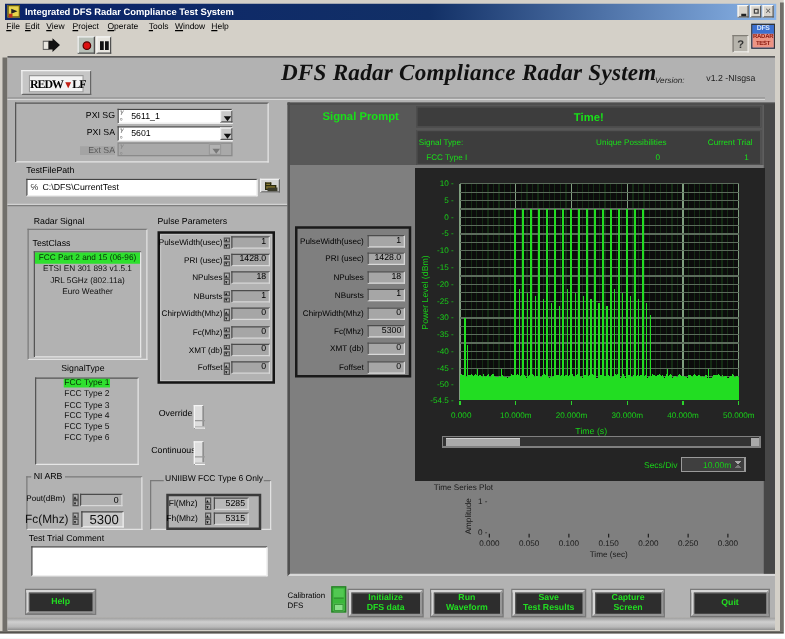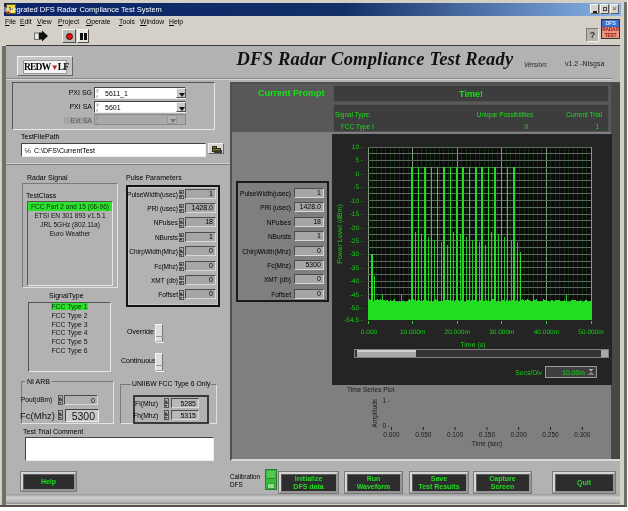--- a/index.html
+++ b/index.html
@@ -18,21 +18,21 @@
 <div class="abs" style="left:0;top:505px;width:628px;height:2px;background:#55534e"></div>
 <div class="abs" style="left:0;top:507px;width:628px;height:4px;background:#fff"></div>
 <div class="abs" style="left:627px;top:0;width:1px;height:511px;background:#fff"></div>
 <div class="abs" style="left:624px;top:2px;width:3px;height:503px;background:#716f6a"></div>
 
 <div class="abs" style="left:4px;top:3px;width:617px;height:13px;background:linear-gradient(to right,#0b246a 0%,#123066 55%,#8ab4e8 100%)"></div>
 <div class="abs" style="left:6px;top:4px;width:10px;height:10px;background:#e8d44c;border:1px solid #6a5e10">
     <div class="abs" style="left:2px;top:2px;width:0;height:0;border-top:2.5px solid transparent;border-bottom:2.5px solid transparent;border-left:5px solid #222"></div>
     <div class="abs" style="left:0px;top:6px;width:2.5px;height:2.5px;background:#c03020"></div>
   </div>
-<div class="abs" style="left:4px;top:4.5px;font-size:7.5px;font-weight:normal;color:#fff;letter-spacing:0px">Integrated DFS Radar Compliance Test System</div>
+<div class="abs" style="left:20px;top:4.5px;font-size:7.5px;font-weight:bold;color:#fff;letter-spacing:0px">Integrated DFS Radar Compliance Test System</div>
 <div class="abs" style="left:590px;top:4px;width:9px;height:10px;background:#d8d4cc;border:1px solid;border-color:#f8f8f6 #5a5a5a #5a5a5a #f8f8f6;font-size:0">
     <div class="abs" style="left:1.5px;top:6px;width:4px;height:1.5px;background:#222"></div>
   </div>
 <div class="abs" style="left:600px;top:4px;width:9px;height:10px;background:#d8d4cc;border:1px solid;border-color:#f8f8f6 #5a5a5a #5a5a5a #f8f8f6">
     <div class="abs" style="left:1.5px;top:1.5px;width:4.5px;height:4.5px;border:1px solid #444"></div>
   </div>
 <div class="abs" style="left:610px;top:4px;width:9px;height:10px;background:#d8d4cc;border:1px solid;border-color:#f8f8f6 #5a5a5a #5a5a5a #f8f8f6;font-size:8px;line-height:8px;text-align:center;color:#555">×</div>
 
 <div class="abs lbl" style="left:5px;top:18px;font-size:6.8px"><u>F</u>ile</div>
 <div class="abs lbl" style="left:20px;top:18px;font-size:6.8px"><u>E</u>dit</div>
@@ -59,21 +59,21 @@
   <div class="abs" style="left:0;top:0;width:17px;height:7px;background:#3c70d0;color:#d5e4fa;font-size:5.5px;font-weight:bold;text-align:center;line-height:7px;letter-spacing:-0.3px">DFS</div>
   <div class="abs" style="left:0;top:7px;width:17px;height:11px;background:#ec9484;color:#8b1a10;font-size:4.8px;font-weight:bold;text-align:center;line-height:5.5px;letter-spacing:-0.2px">RADAR<br>TEST</div>
 </div>
 
 <div class="abs" style="left:6px;top:45px;width:614px;height:449px;background:#b2b2b2;border-top:1px solid #3c3c3c"></div>
 <div class="abs" style="left:6px;top:494px;width:614px;height:10px;background:linear-gradient(to bottom,#9a9a9a,#cfcfcf 35%,#b9b9b9 75%,#8e8e8e)"></div>
 
 <div class="abs" style="left:17px;top:56px;width:56px;height:20px;background:#c6c6c6;border:1px solid;border-color:#f2f2f2 #666 #666 #f2f2f2">
     <div class="abs" style="left:5px;top:3px;width:44px;height:14px;background:#f4f4f4;border:1px solid #999;text-align:center;font-size:9.5px;font-weight:bold;font-family:'Liberation Serif',serif;letter-spacing:-0.8px;line-height:13px">RED<span style="letter-spacing:-0.5px">W</span><span style="color:#c22015;font-size:8px;letter-spacing:-0.8px">▼</span>LF</div>
   </div>
-<div class="abs" style="left:160px;top:49px;width:430px;height:22px;font-family:'Liberation Serif',serif;font-size:18.5px;font-weight:bold;font-style:italic;color:#111;text-align:center;letter-spacing:0.2px">DFS Radar Compliance Test Ready</div>
+<div class="abs" style="left:160px;top:49px;width:430px;height:22px;font-family:'Liberation Serif',serif;font-size:18.5px;font-weight:bold;font-style:italic;color:#111;text-align:center;letter-spacing:0.2px">DFS Radar Compliance Radar System</div>
 <div class="abs" style="left:524px;top:61px;font-size:6.5px;font-style:italic;color:#222">Version:</div>
 <div class="abs" style="left:565px;top:60px;font-size:7px;color:#222">v1.2 -NIsgsa</div>
 <div class="abs" style="left:6px;top:78px;width:606px;height:1px;background:#888"></div>
 <div class="abs" style="left:6px;top:79px;width:606px;height:1px;background:#d6d6d6"></div>
 
 <div class="abs sunk2" style="left:12px;top:82px;width:203px;height:48px"></div>
 <div class="abs lbl" style="left:68px;top:89px;width:24px;text-align:right">PXI SG</div>
 <div class="abs lbl" style="left:68px;top:103px;width:24px;text-align:right">PXI SA</div>
 <div class="abs" style="left:64px;top:117px;width:28px;font-size:7px;color:#5a5a5a;background:#a4a4a4;text-align:right">Ext SA</div>
 <div class="abs" style="left:94px;top:87px;width:92px;height:12px;background:#fff;border:1px solid;border-color:#444 #eee #eee #444">
@@ -225,21 +225,21 @@
 <div class="abs fld" style="left:171px;top:410px;width:28px;height:10px;line-height:9px;background:#b8b8b8">5315</div>
 
 <div class="abs lbl" style="left:23px;top:428px">Test Trial Comment</div>
 <div class="abs" style="left:25px;top:437px;width:189px;height:24px;background:#fff;border:1px solid;border-color:#444 #eee #eee #444"></div>
 
 <div class="abs btn" style="left:21px;top:472px;width:55px;height:19px">Help</div>
 
 <div class="abs" style="left:230px;top:82px;width:390px;height:379px;background:#7f7f7f;border-left:2px solid #4f4f4f;border-top:2px solid #4f4f4f;border-bottom:2px solid #d8d8d8"></div>
 <div class="abs" style="left:611px;top:83px;width:9px;height:376px;background:#474747"></div>
 <div class="abs" style="left:232px;top:84px;width:379px;height:48px;background:#585858"></div>
-<div class="abs grn" style="left:258px;top:88px;font-size:9px;font-weight:bold">Current Prompt</div>
+<div class="abs grn" style="left:258px;top:88px;font-size:9px;font-weight:bold">Signal Prompt</div>
 <div class="abs" style="left:333px;top:85px;width:276px;height:17px;background:#3d3d3d;border:1px solid #525252"></div>
 <div class="abs grn" style="left:333px;top:88.5px;width:276px;text-align:center;font-size:9px;font-weight:bold">Time!</div>
 <div class="abs" style="left:333px;top:104px;width:276px;height:28px;background:#3d3d3d;border:1px solid #525252"></div>
 <div class="abs grn" style="left:335px;top:111px;font-size:6.5px">Signal Type:</div>
 <div class="abs grn" style="left:341px;top:122.5px;font-size:6.5px">FCC Type I</div>
 <div class="abs grn" style="left:465px;top:111px;width:80px;text-align:center;font-size:6.5px">Unique Possibilities</div>
 <div class="abs grn" style="left:505px;top:122.5px;width:23px;text-align:right;font-size:6.5px">0</div>
 <div class="abs grn" style="left:560px;top:111px;width:42px;text-align:right;font-size:6.5px">Current Trial</div>
 <div class="abs grn" style="left:560px;top:122.5px;width:39px;text-align:right;font-size:6.5px">1</div>
 

